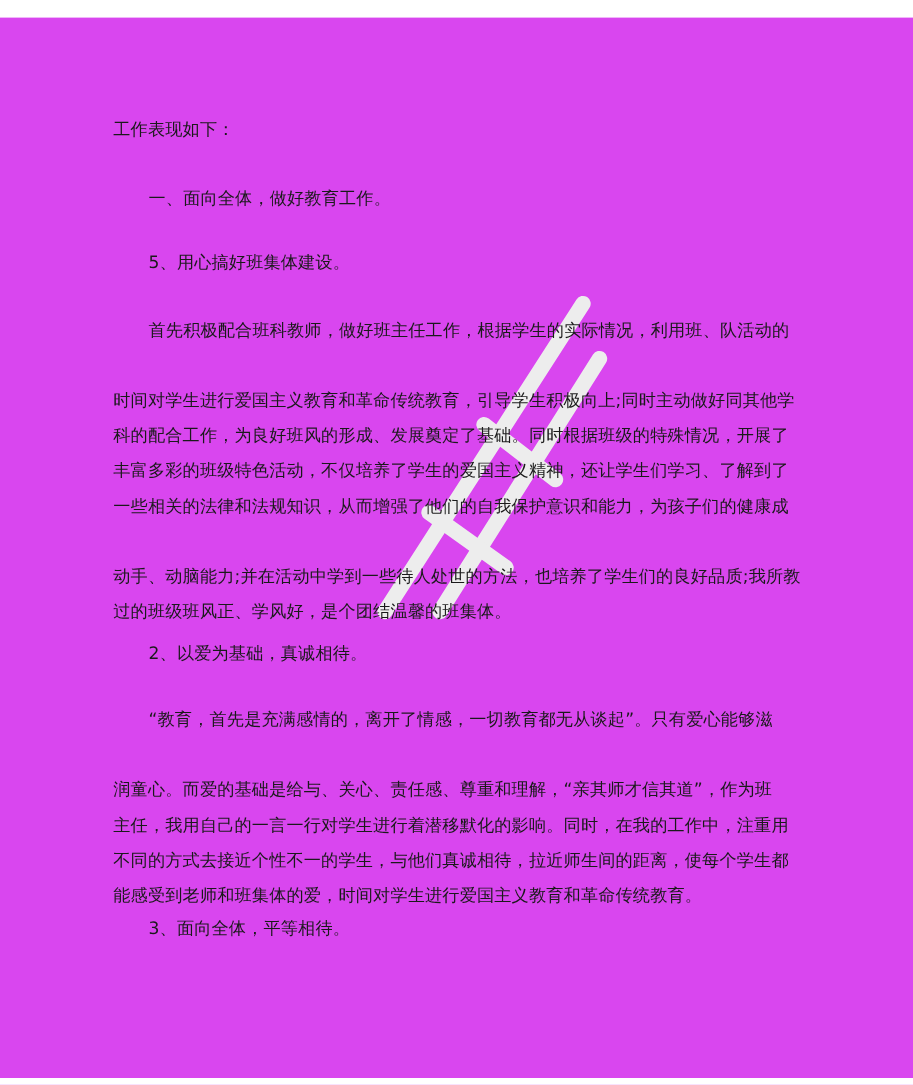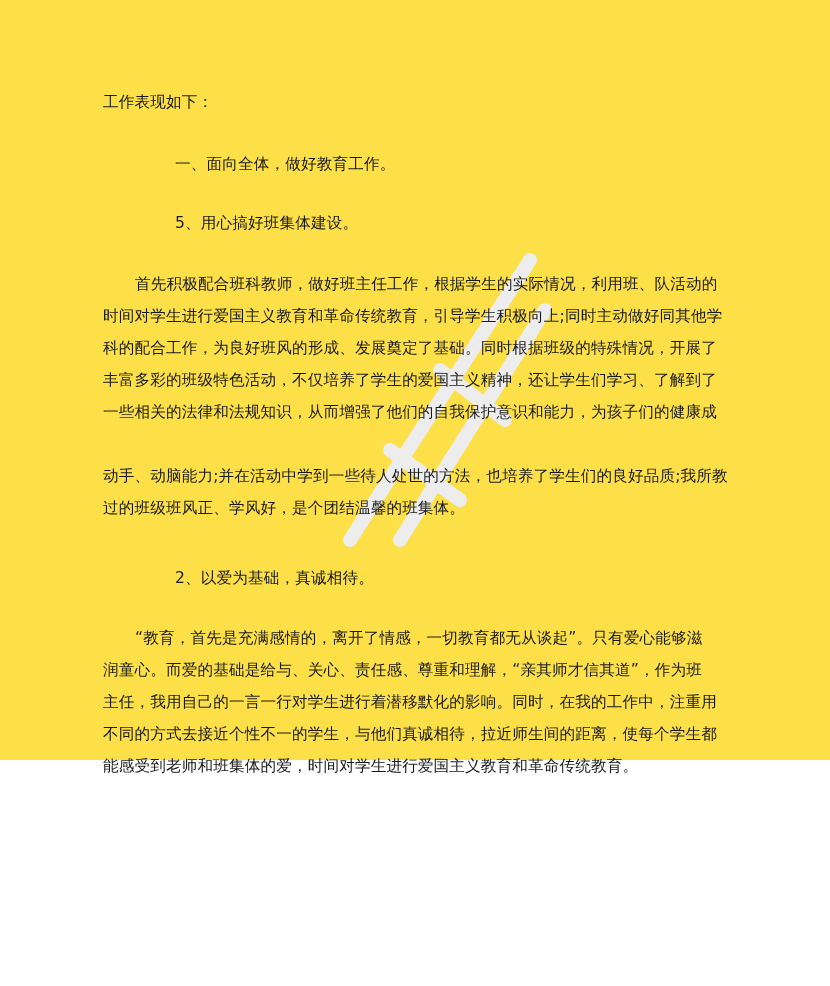--- a/index.html
+++ b/index.html
@@ -1,22 +1,22 @@
 <!DOCTYPE html>
 <html><head>
 <meta charset="utf-8">
 <style>
   html, body { margin: 0; padding: 0; background: #ffffff; }
   body { width: 830px; height: 986px; position: relative; overflow: hidden;
          font-family: "DejaVu Sans", "Liberation Sans", sans-serif; color: #1a1a1a; }
-  .page { position: absolute; left: 0; top: 0; width: 830px; height: 760px; background: #fde047; }
+  .page { position: absolute; left: 0; top: 16px; width: 830px; height: 964px; background: #d946ef; }
   .watermark { position: absolute; left: 330px; top: 250px; width: 230px; height: 300px; pointer-events: none; }
   .line { position: absolute; left: 103px; font-size: 15.6px; line-height: 20px; white-space: nowrap; letter-spacing: 0.15px; }
-  .indent { left: 135px; margin-left: 40px; }
-  .para-line { left: 103px; }
+  .indent { left: 135px; }
+  .para-line { left: 103px; margin-top: 32px; }
   .para-first { left: 135px; }
 </style>
 </head>
 <body>
 
 <div class="page">
 
   <svg class="watermark" viewBox="0 0 230 300">
     <g stroke="#ededed" stroke-width="14" fill="none" stroke-linecap="round">
       <path d="M20 290 L200 10"></path>
@@ -41,14 +41,15 @@
   <div class="line para-line" style="top:498px">过的班级班风正、学风好，是个团结温馨的班集体。</div>
 
   <div class="line indent" style="top:568px">2、以爱为基础，真诚相待。</div>
 
   <div class="line para-first" style="top:628px">“教育，首先是充满感情的，离开了情感，一切教育都无从谈起”。只有爱心能够滋</div>
   <div class="line para-line" style="top:660px">润童心。而爱的基础是给与、关心、责任感、尊重和理解，“亲其师才信其道”，作为班</div>
   <div class="line para-line" style="top:692px">主任，我用自己的一言一行对学生进行着潜移默化的影响。同时，在我的工作中，注重用</div>
   <div class="line para-line" style="top:724px">不同的方式去接近个性不一的学生，与他们真诚相待，拉近师生间的距离，使每个学生都</div>
   <div class="line para-line" style="top:756px">能感受到老师和班集体的爱，时间对学生进行爱国主义教育和革命传统教育。</div>
 
+  <div class="line indent" style="top:818px">3、面向全体，平等相待。</div>
 
 </div>
 
 </body></html>

